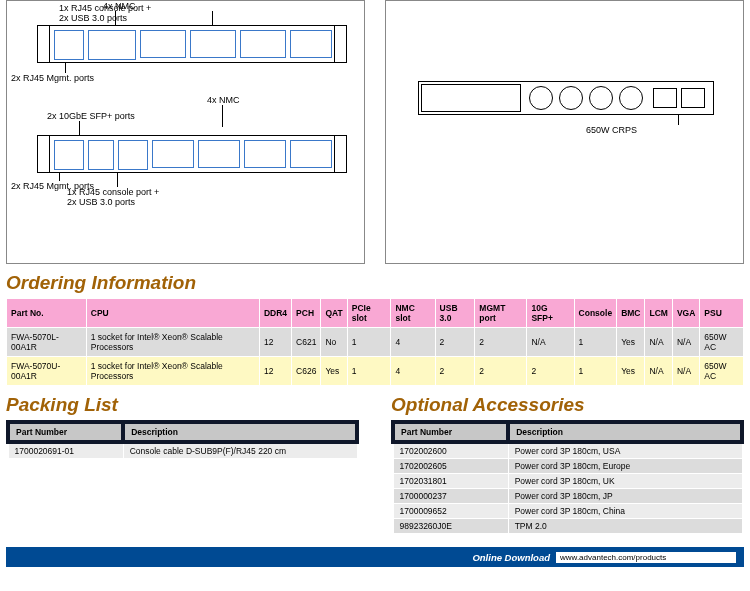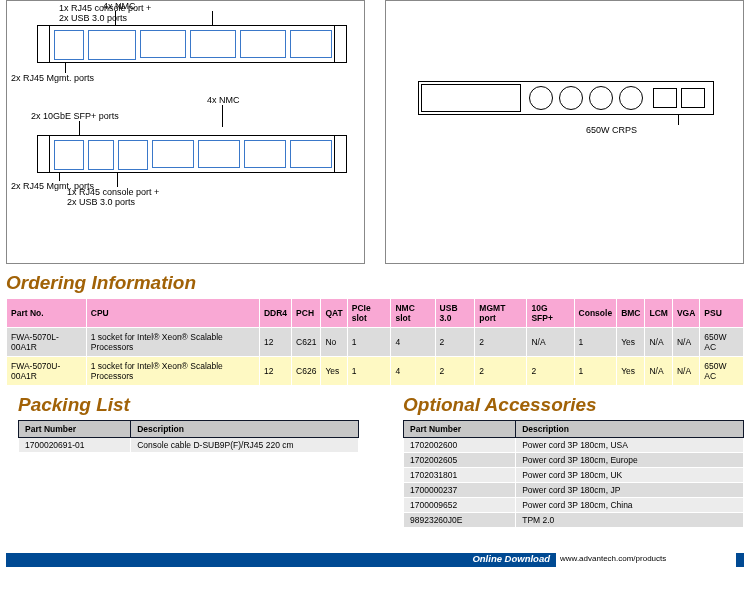--- a/index.html
+++ b/index.html
@@ -67,47 +67,48 @@
     border: 1px solid #fff;
     margin-top: 12px;
   }
   table.spec td {
     padding: 4px 4px;
     border: 1px solid #fff;
     background: #fef9c3;
   }
   table.spec tr.alt td { background: #dcdcdc; }
   .cols2 { display:flex; gap:20px; padding:0 0; }
-  .col { flex:1;padding-left:12px; }
+  .col { flex:1; }
   table.list {
     border-collapse: collapse;
     width: calc(100% - 12px);
     margin: 0 6px;
     font-size: 8.5px;
   }
   table.list th {
     background: #c7c7c7;
     text-align: left;
     padding: 3px 6px;
     font-weight: bold;
-    border: 1px solid #0f172a;
+    border: 4px solid #0f172a;
   }
   table.list td {
     padding: 2px 6px;
     border: 1px solid #fff;
   }
   table.list tr:nth-child(odd) td { background: #ececec; }
   table.list tr:nth-child(even) td { background: #dcdcdc; }
   .dl-bar {
     position: absolute;
     bottom: 24px;
     left: 6px; right: 6px;
-    height: 14px;
+    height: 20px;
     background: #004a93;
     display:flex;
+    align-items:center;
     justify-content:flex-end;
     gap:6px;
     padding-right:8px;
   }
   .dl-bar .label {
     color:#fff;
     font-weight:bold;
     font-style:italic;
     font-size:9.5px;
   }
@@ -143,21 +144,21 @@
         <div class="box-blue" style="left:50px; top:4px; width:48px; height:30px;"></div>
         <div class="nmc" style="left:102px; width:46px;"></div>
         <div class="nmc" style="left:152px; width:46px;"></div>
         <div class="nmc" style="left:202px; width:46px;"></div>
         <div class="nmc" style="left:252px; width:42px;"></div>
       </div>
       <div class="vline" style="left:58px; top:62px; height:10px;"></div>
       <div class="label" style="left:4px; top:72px;">2x RJ45 Mgmt. ports</div>
 
       <div class="label" style="left:200px; top:94px;">4x NMC</div>
-      <div class="label" style="left:24px; top:110px;">2x 10GbE SFP+ ports</div>
+      <div class="label" style="left:40px; top:110px;">2x 10GbE SFP+ ports</div>
       <div class="vline" style="left:215px; top:104px; height:22px;"></div>
       <div class="vline" style="left:72px; top:120px; height:14px;"></div>
       <div class="rack-front" style="left:30px; top:134px; width:310px; height:38px;">
         <div class="ear"></div>
           <div class="ear right"></div>
         <div class="box-blue" style="left:16px; top:4px; width:30px; height:30px;"></div>
         <div class="box-blue" style="left:50px; top:4px; width:26px; height:30px;"></div>
         <div class="box-blue" style="left:80px; top:4px; width:30px; height:30px;"></div>
         <div class="nmc" style="left:114px; width:42px;"></div>
         <div class="nmc" style="left:160px; width:42px;"></div>

